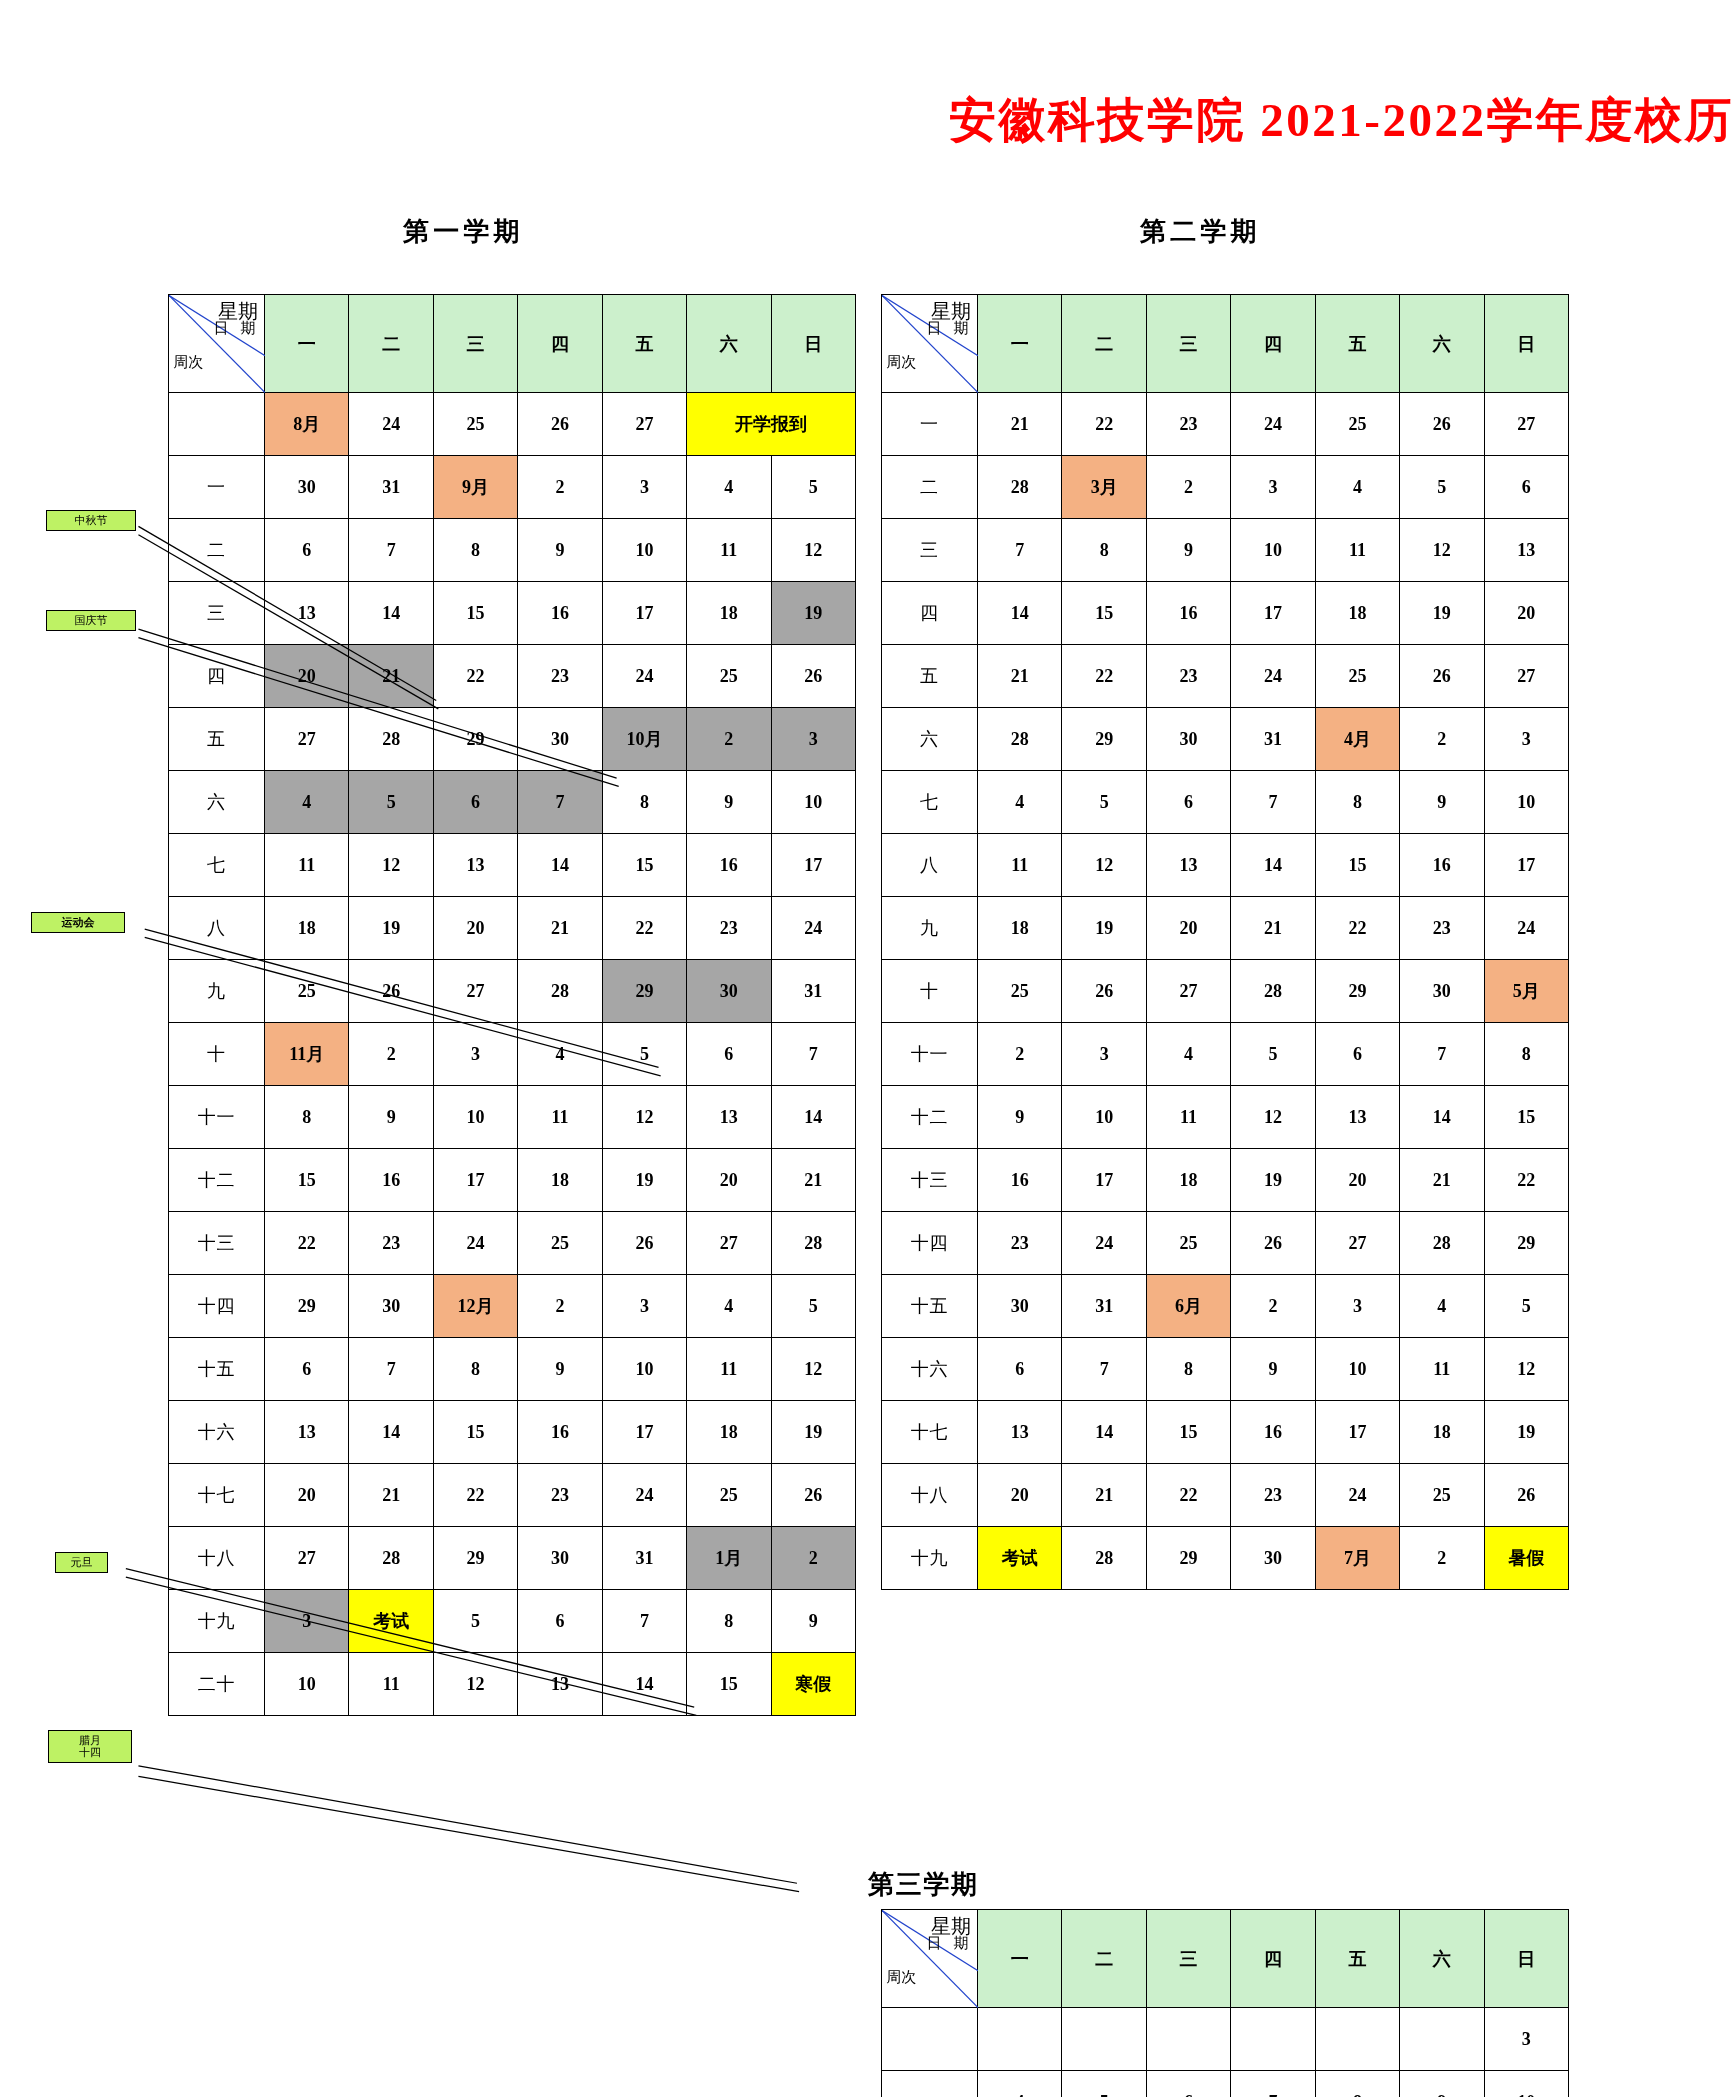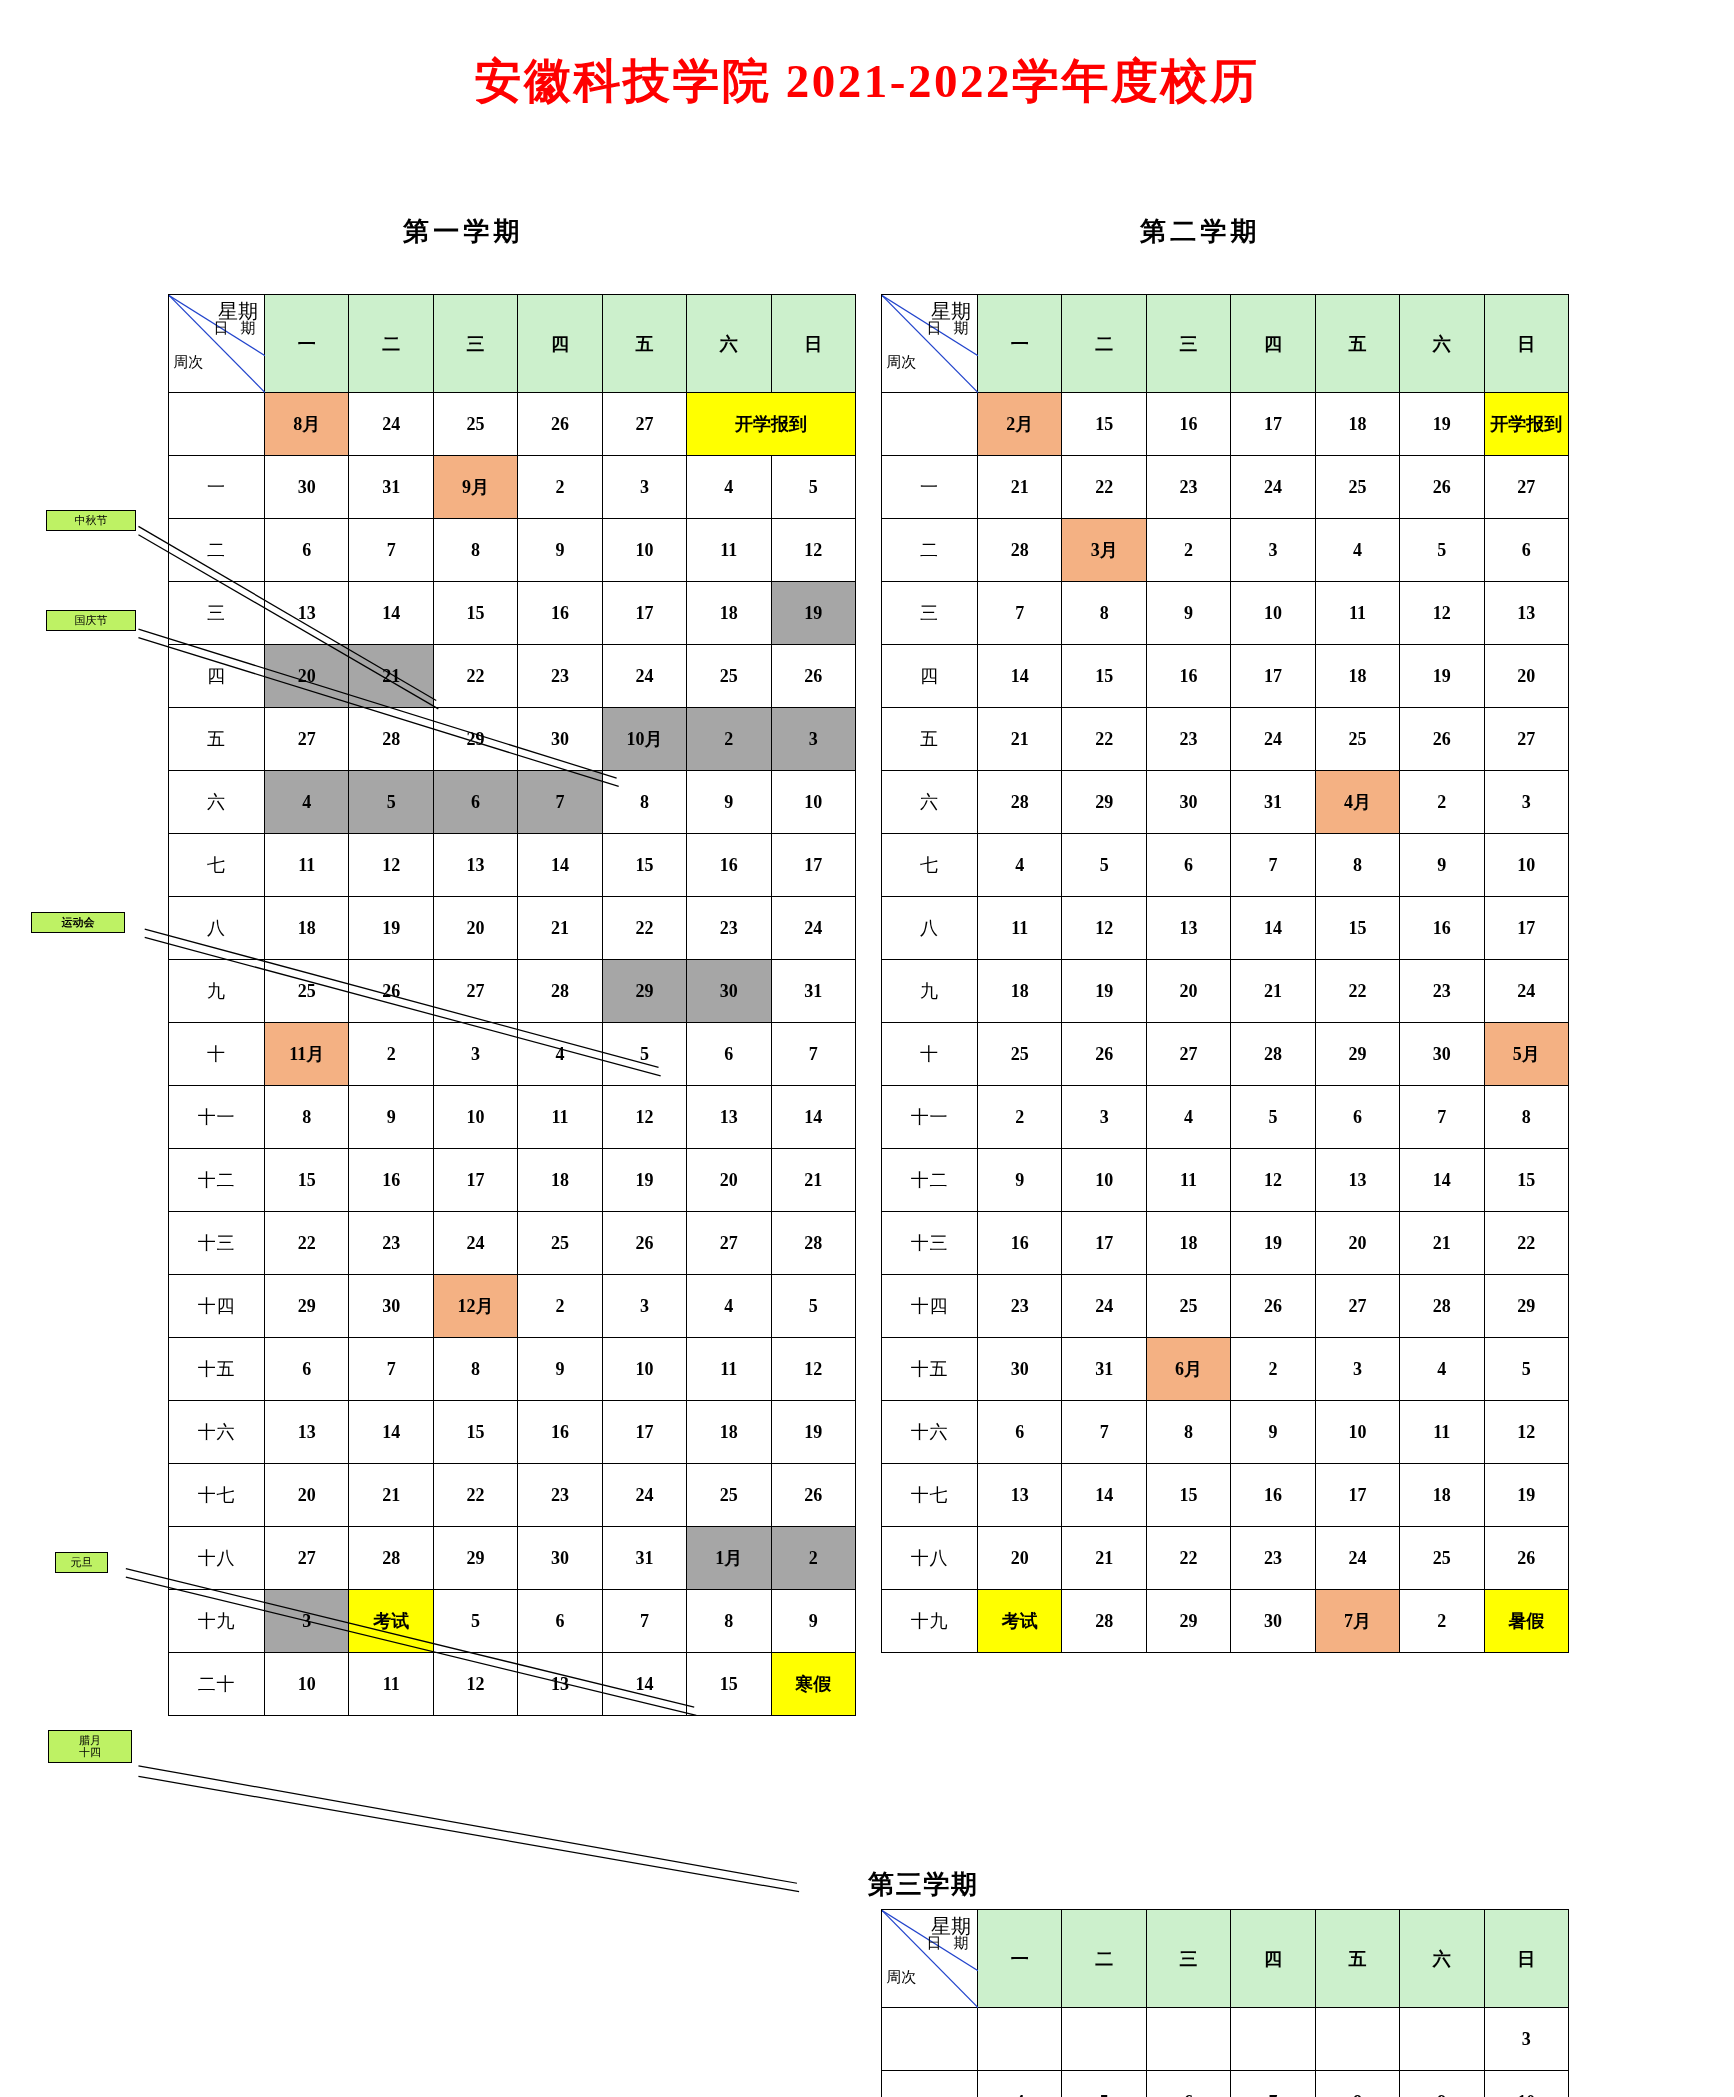--- a/index.html
+++ b/index.html
@@ -9,26 +9,26 @@
     font-family: "Liberation Serif", "DejaVu Serif", serif;
   }
   .page {
     position: relative;
     width: 1734px;
     height: 2452px;
     background: #fff;
     overflow: hidden;
   }
   .title {
-    text-align: center;
+    text-align: right;
     color: #ff0000;
     font-weight: bold;
     font-size: 47px;
     letter-spacing: 2.5px;
-    padding-top: 50px;
+    padding-top: 89px;
     font-family: "Liberation Serif", "DejaVu Serif", serif;
   }
   .sem-label {
     position: absolute;
     font-size: 26px;
     font-weight: bold;
     letter-spacing: 4.2px;
     color: #000000;
   }
   #sem1-label { left: 403px; top: 214px; }
@@ -351,30 +351,20 @@
           </td>
           <td class="hdr-day">一</td>
           <td class="hdr-day">二</td>
           <td class="hdr-day">三</td>
           <td class="hdr-day">四</td>
           <td class="hdr-day">五</td>
           <td class="hdr-sat">六</td>
           <td class="hdr-sun">日</td>
         </tr>
         <tr style="height:63px;">
-          <td class="wk"></td>
-          <td class="month">2月</td>
-          <td class="">15</td>
-          <td class="">16</td>
-          <td class="">17</td>
-          <td class="">18</td>
-          <td class="">19</td>
-          <td class="yellow small">开学报到</td>
-        </tr>
-        <tr style="height:63px;">
           <td class="wk">一</td>
           <td class="">21</td>
           <td class="">22</td>
           <td class="">23</td>
           <td class="">24</td>
           <td class="">25</td>
           <td class="">26</td>
           <td class="">27</td>
         </tr>
         <tr style="height:63px;">

